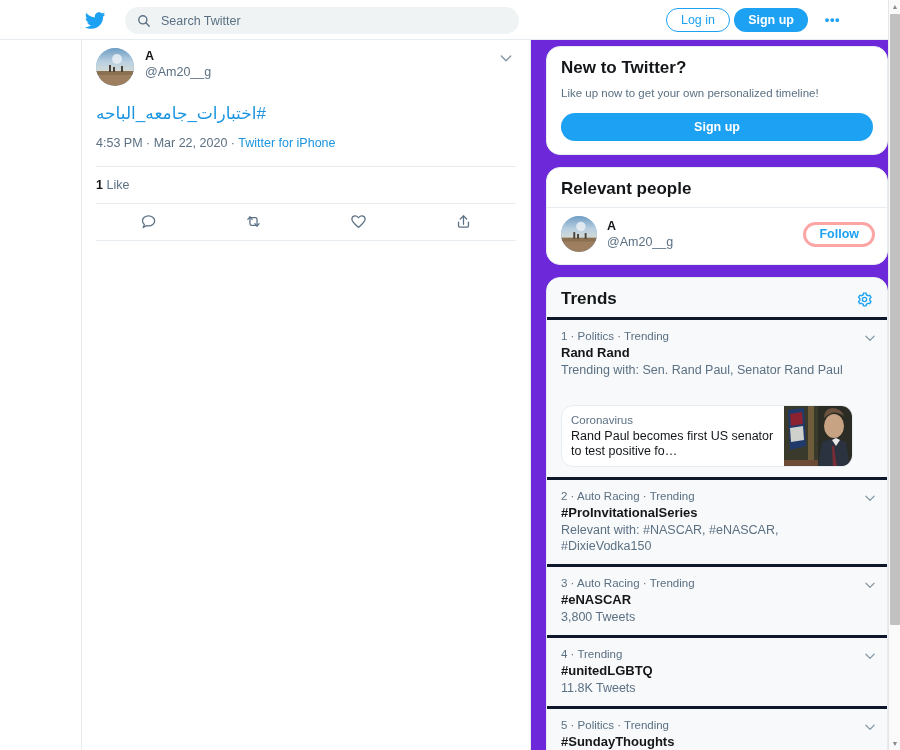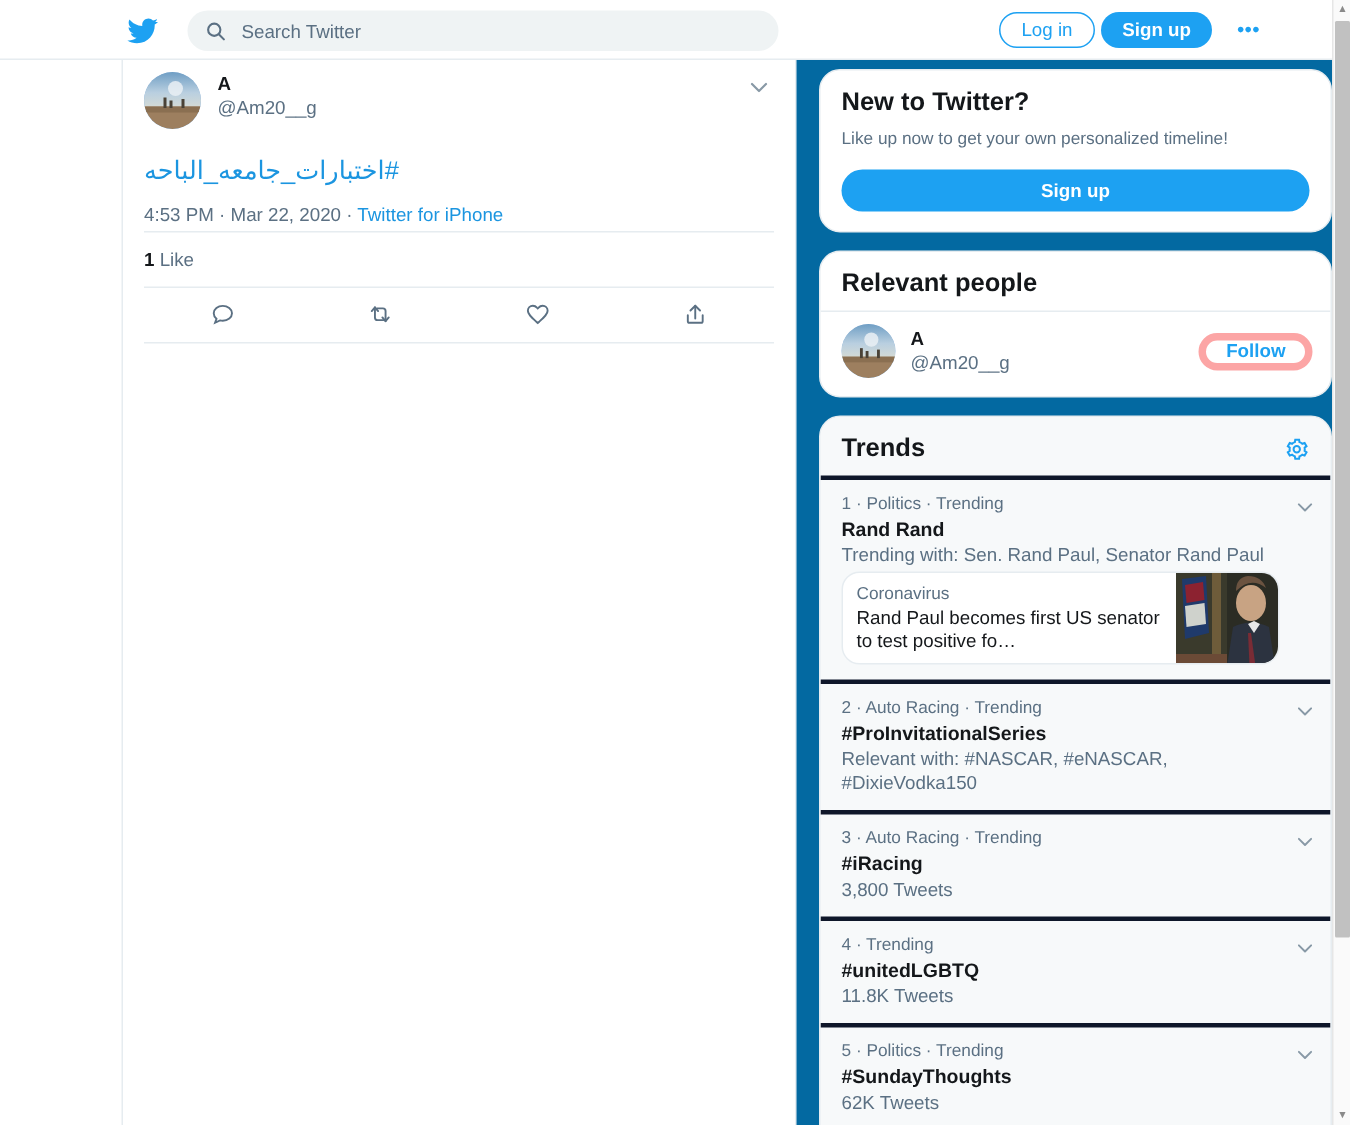--- a/index.html
+++ b/index.html
@@ -132,21 +132,21 @@
   .tweet-col {
     width: 449px;
     height: 100%;
     background: #ffffff;
     border-right: 1px solid #e6ecf0;
   }
 
   .right-col {
     flex: 1;
     height: 100%;
-    background: #0369a1;
+    background: #6d28d9;
     padding-left: 15px;
     padding-top: 6px;
   }
 
   
   .tweet {
     padding: 0 14px;
   }
   .tweet-head {
     display: flex;
@@ -188,21 +188,21 @@
     color: #1b95e0;
     line-height: 22px;
     direction: rtl;
     text-align: left;
     cursor: pointer;
   }
   .tweet-meta {
     margin-top: 11px;
     font-size: 12.5px;
     color: #5b7083;
-    padding-bottom: 4px;
+    padding-bottom: 16px;
     border-bottom: 1px solid #e6ecf0;
   }
   .tweet-meta .src { color: #1b95e0; cursor: pointer; }
   .likes-row {
     padding: 11px 0 11px 0;
     font-size: 12.5px;
     color: #5b7083;
     border-bottom: 1px solid #e6ecf0;
   }
   .likes-row b { color: #14171a; }
@@ -269,21 +269,21 @@
     align-items: center;
     padding: 8px 12px 12px 14px;
     border-top: 1px solid #e6ecf0;
   }
   .person .avatar { width: 36px; height: 36px; }
   .person-names { margin-left: 10px; flex: 1; }
   .person-names .disp-name { font-size: 12.5px; }
   .follow-btn {
     height: 25px;
     padding: 0 13px;
-    border: 5px solid #fca5a5;
+    border: 3px solid #fca5a5;
     border-radius: 14px;
     background: #fff;
     color: #1da1f2;
     font-size: 12.5px;
     font-weight: bold;
     font-family: "Liberation Sans", sans-serif;
     cursor: pointer;
   }
 
   .trends-card { background: #f7f9fa; }
@@ -314,21 +314,21 @@
   }
   .trend-caret {
     position: absolute;
     right: 10px;
     top: 11px;
     width: 14px; height: 14px;
     color: #8899a6;
   }
   .news-card {
     display: flex;
-    margin-top: 3px;
+    margin-top: 27px;
     border: 1px solid #e6ecf0;
     border-radius: 12px;
     overflow: hidden;
     background: #fff;
     height: 62px;
   }
   .news-text { flex: 1; padding: 7px 9px; }
   .news-cat { font-size: 11.5px; color: #5b7083; line-height: 15px; }
   .news-head { font-size: 12.5px; color: #14171a; line-height: 15px; margin-top: 1px; }
   .news-thumb { width: 68px; height: 100%; flex: 0 0 auto; }
@@ -571,21 +571,21 @@
           <div class="trend-sub">Relevant with: #NASCAR, #eNASCAR, #DixieVodka150</div>
           <span class="trend-caret">
             <svg viewBox="0 0 24 24" fill="none" stroke="currentColor" stroke-width="2.2" stroke-linecap="round" stroke-linejoin="round">
                 <polyline points="5,9 12,16 19,9"></polyline>
               </svg>
           </span>
         </div>
 
         <div class="trend">
           <div class="trend-rank">3 · Auto Racing · Trending</div>
-          <div class="trend-name">#iRacing</div>
+          <div class="trend-name">#eNASCAR</div>
           <div class="trend-sub">3,800 Tweets</div>
           <span class="trend-caret">
             <svg viewBox="0 0 24 24" fill="none" stroke="currentColor" stroke-width="2.2" stroke-linecap="round" stroke-linejoin="round">
                 <polyline points="5,9 12,16 19,9"></polyline>
               </svg>
           </span>
         </div>
 
         <div class="trend">
           <div class="trend-rank">4 · Trending</div>

